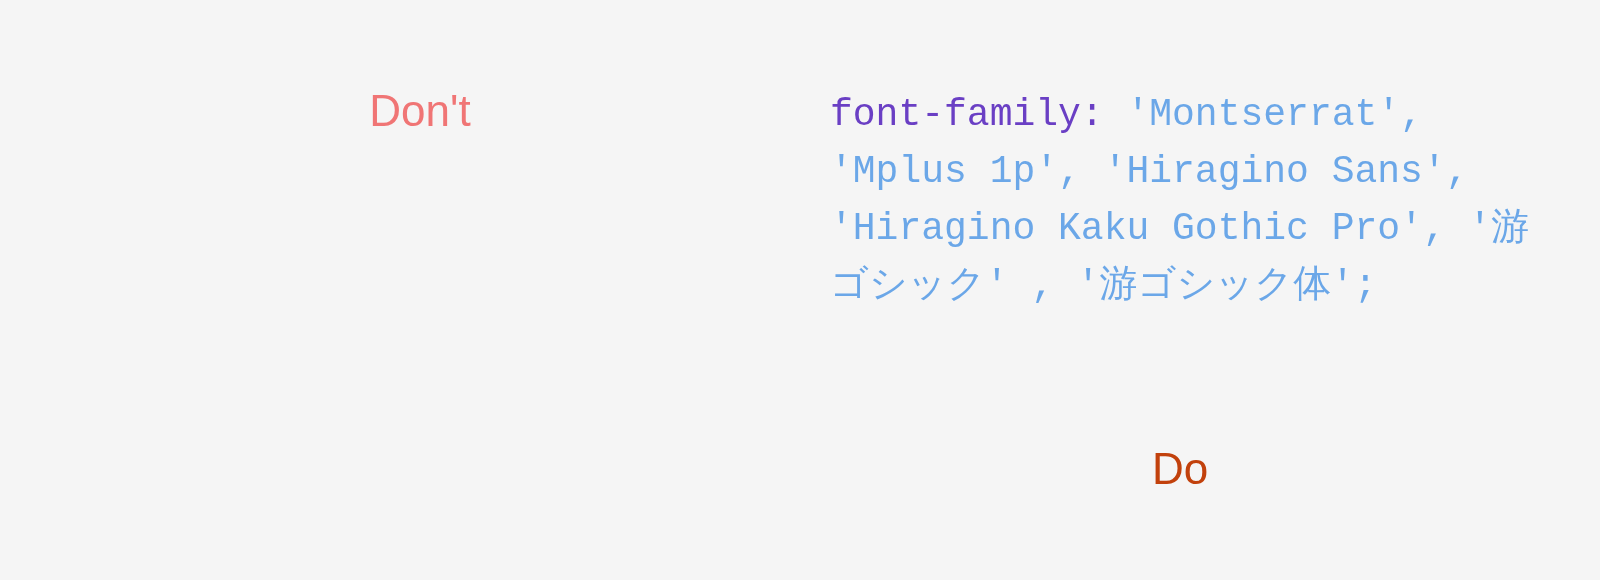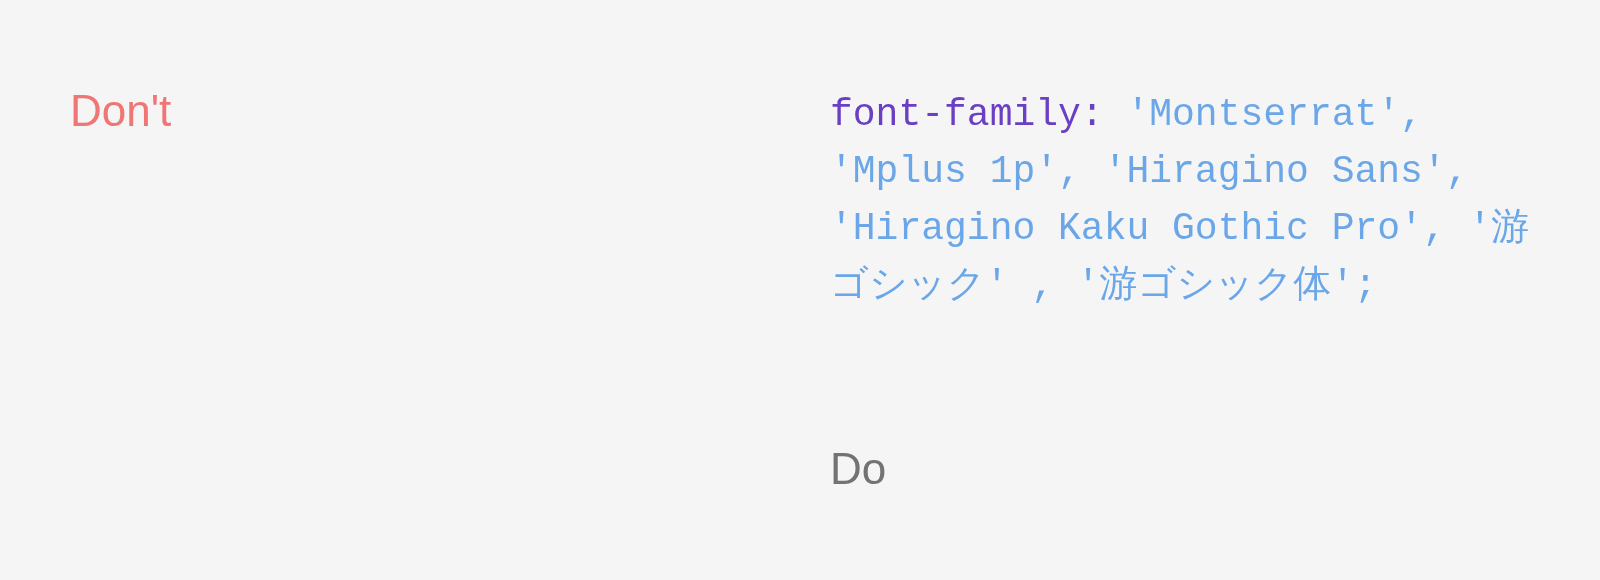--- a/index.html
+++ b/index.html
@@ -39,26 +39,27 @@
       color: #6a3fc4;
       font-weight: 500;
     }
     .value {
       color: #6ba7e8;
     }
     .label {
       font-size: 44px;
       font-family: -apple-system, BlinkMacSystemFont, 'Segoe UI', 'Helvetica Neue', Arial, sans-serif;
       font-weight: 400;
+      text-align: center;
     }
     .label-dont {
       color: #f07575;
     }
     .label-do {
-      color: #737373;
+      color: #c2410c;
     }
   </style>
 </head>
 <body>
 
 <div class="container">
   <div class="column column-left">
     <div class="label label-dont">Don't</div>
   </div>
   <div class="column column-right">

